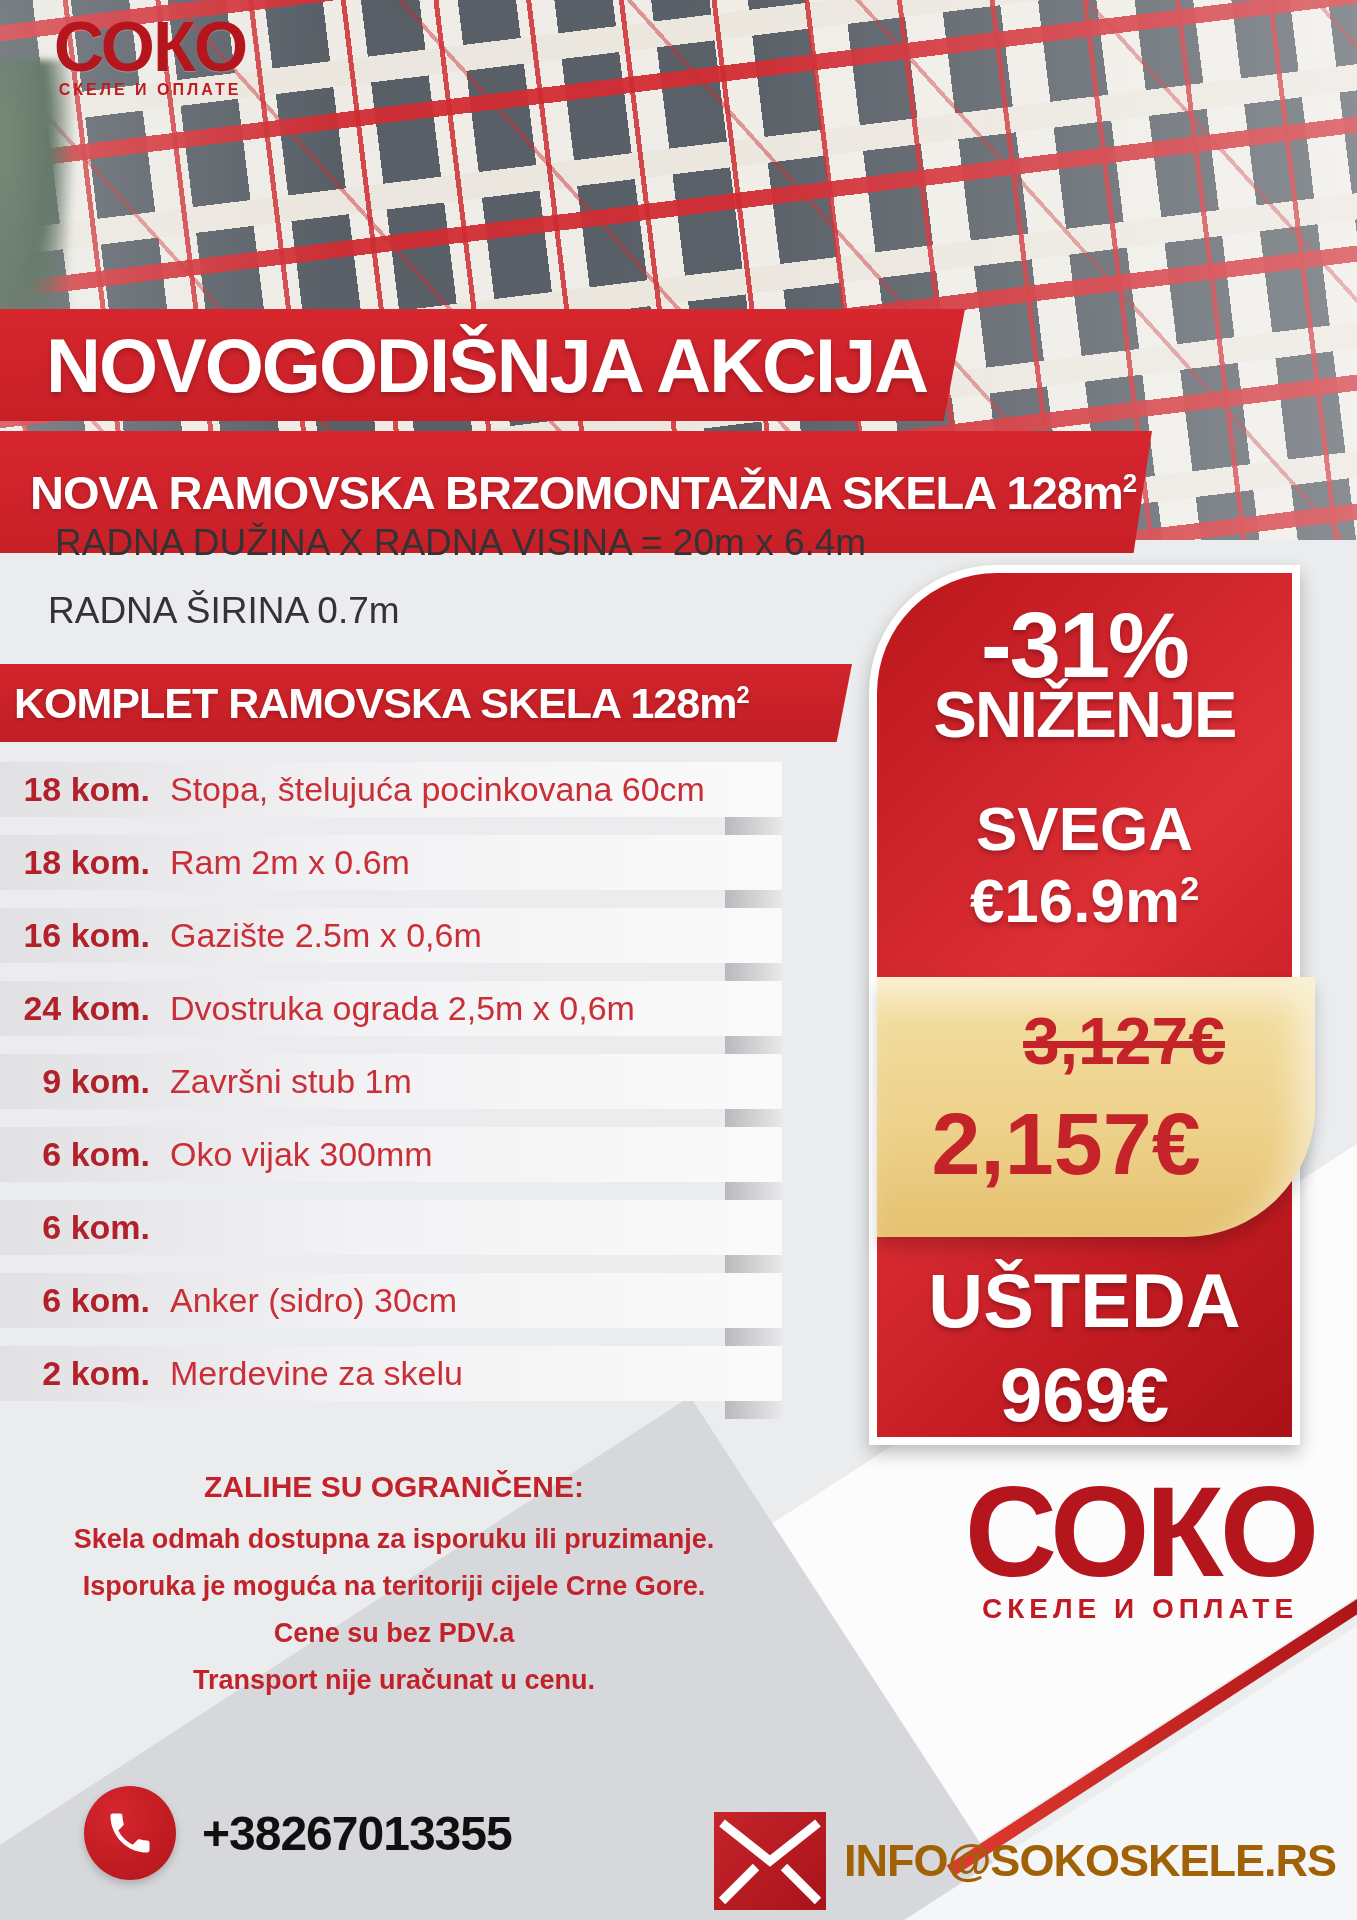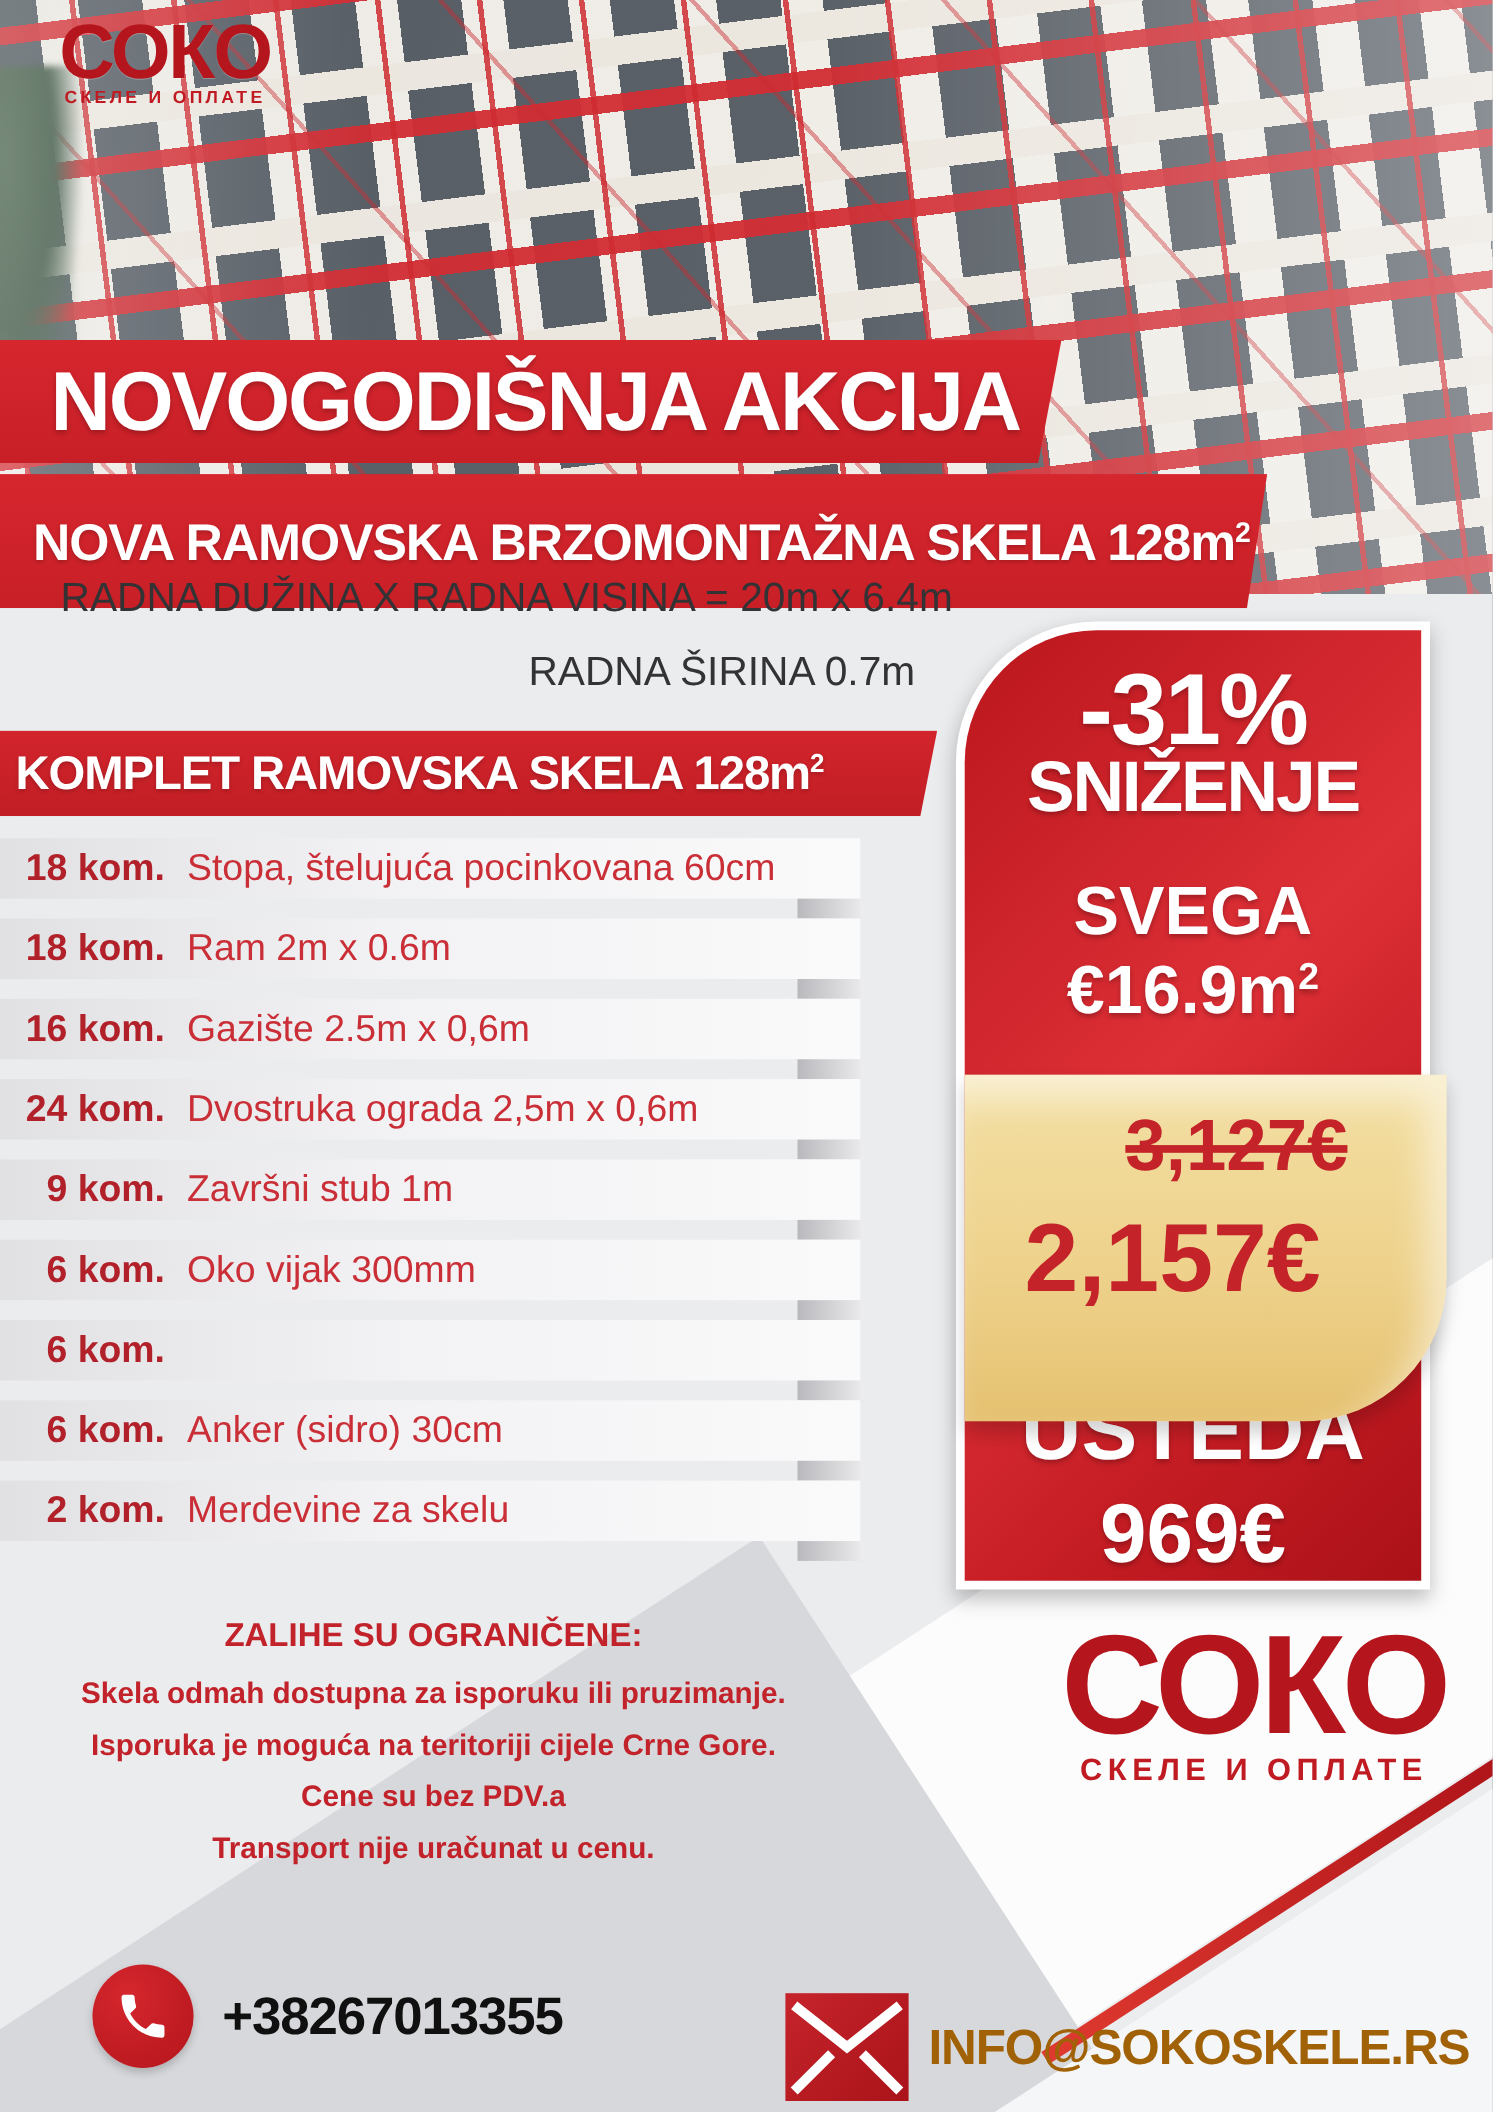--- a/index.html
+++ b/index.html
@@ -45,21 +45,21 @@
   .banner1{top:309px;width:965px;height:112px;clip-path:polygon(0 0,100% 0,97.8% 100%,0 100%);}
   .banner1 .t{font-size:76px;font-weight:700;letter-spacing:-2px;padding-left:46px;white-space:nowrap;
     text-shadow:0 3px 5px rgba(0,0,0,.22);}
   .banner2{top:431px;width:1152px;height:122px;clip-path:polygon(0 0,100% 0,98.4% 100%,0 100%);}
   .banner2 .t{font-size:47px;font-weight:700;letter-spacing:-1px;padding-left:30px;white-space:nowrap;
     text-shadow:0 2px 4px rgba(0,0,0,.2);}
   .banner2 sup,.komplet sup{font-size:.55em;vertical-align:super;}
 
   
   .dims1{position:absolute;left:55px;top:522px;font-size:37px;color:#333336;z-index:3;white-space:nowrap;}
-  .dims2{position:absolute;left:0;top:590px;width:832px;text-align:right;font-size:37px;color:#333336;z-index:3;}
+  .dims2{position:absolute;left:0;top:590px;width:832px;text-align:left;font-size:37px;color:#333336;z-index:3;padding-left:48px;}
 
   
   .komplet{position:absolute;left:0;top:664px;width:852px;height:78px;z-index:3;
     background:linear-gradient(180deg,#d2242c,#c21e25);clip-path:polygon(0 0,100% 0,98.2% 100%,0 100%);
     display:flex;align-items:center;box-shadow:0 5px 10px rgba(0,0,0,.22);}
   .komplet .t{color:#fff;font-size:43px;font-weight:700;letter-spacing:-1px;padding-left:14px;white-space:nowrap;
     text-shadow:0 2px 4px rgba(0,0,0,.2);}
 
   
   .list{position:absolute;left:0;top:762px;z-index:2;}
@@ -78,21 +78,21 @@
   .badge .bt{position:absolute;left:0;width:100%;text-align:center;color:#fff;font-weight:700;z-index:4;
     text-shadow:0 3px 5px rgba(0,0,0,.25);white-space:nowrap;}
   .bt-discount{top:28px;font-size:92px;letter-spacing:-2px;}
   .bt-snizenje{top:112px;font-size:65px;letter-spacing:-2px;}
   .bt-svega{top:228px;font-size:62px;}
   .bt-price{top:300px;font-size:62px;}
   .bt-price sup{font-size:.55em;vertical-align:super;}
   .bt-usteda{top:692px;font-size:76px;}
   .bt-saving{top:786px;font-size:76px;}
 
-  .gold{position:absolute;left:877px;top:977px;width:438px;height:315px;z-index:4;
+  .gold{position:absolute;left:877px;top:977px;width:438px;height:260px;z-index:4;
     background:linear-gradient(180deg,#f3dfa3 0%,#eed28c 55%,#e5c170 100%);
     border-radius:0 0 130px 0;box-shadow:inset -18px 22px 34px rgba(255,255,255,.55),0 10px 16px rgba(0,0,0,.18);}
   .gold .price-old{position:absolute;top:26px;left:0;width:100%;text-align:center;transform:translateX(28px);
     font-size:66px;font-weight:700;color:#c32329;text-decoration:line-through;
     -webkit-text-decoration:line-through;text-decoration-thickness:7px;white-space:nowrap;}
   .gold .price-new{position:absolute;top:116px;left:0;width:100%;text-align:center;transform:translateX(-30px);
     font-size:88px;font-weight:700;color:#c32329;white-space:nowrap;}
 
   
   .notes{position:absolute;left:-6px;top:1470px;width:800px;text-align:center;color:#c2232b;z-index:3;}

